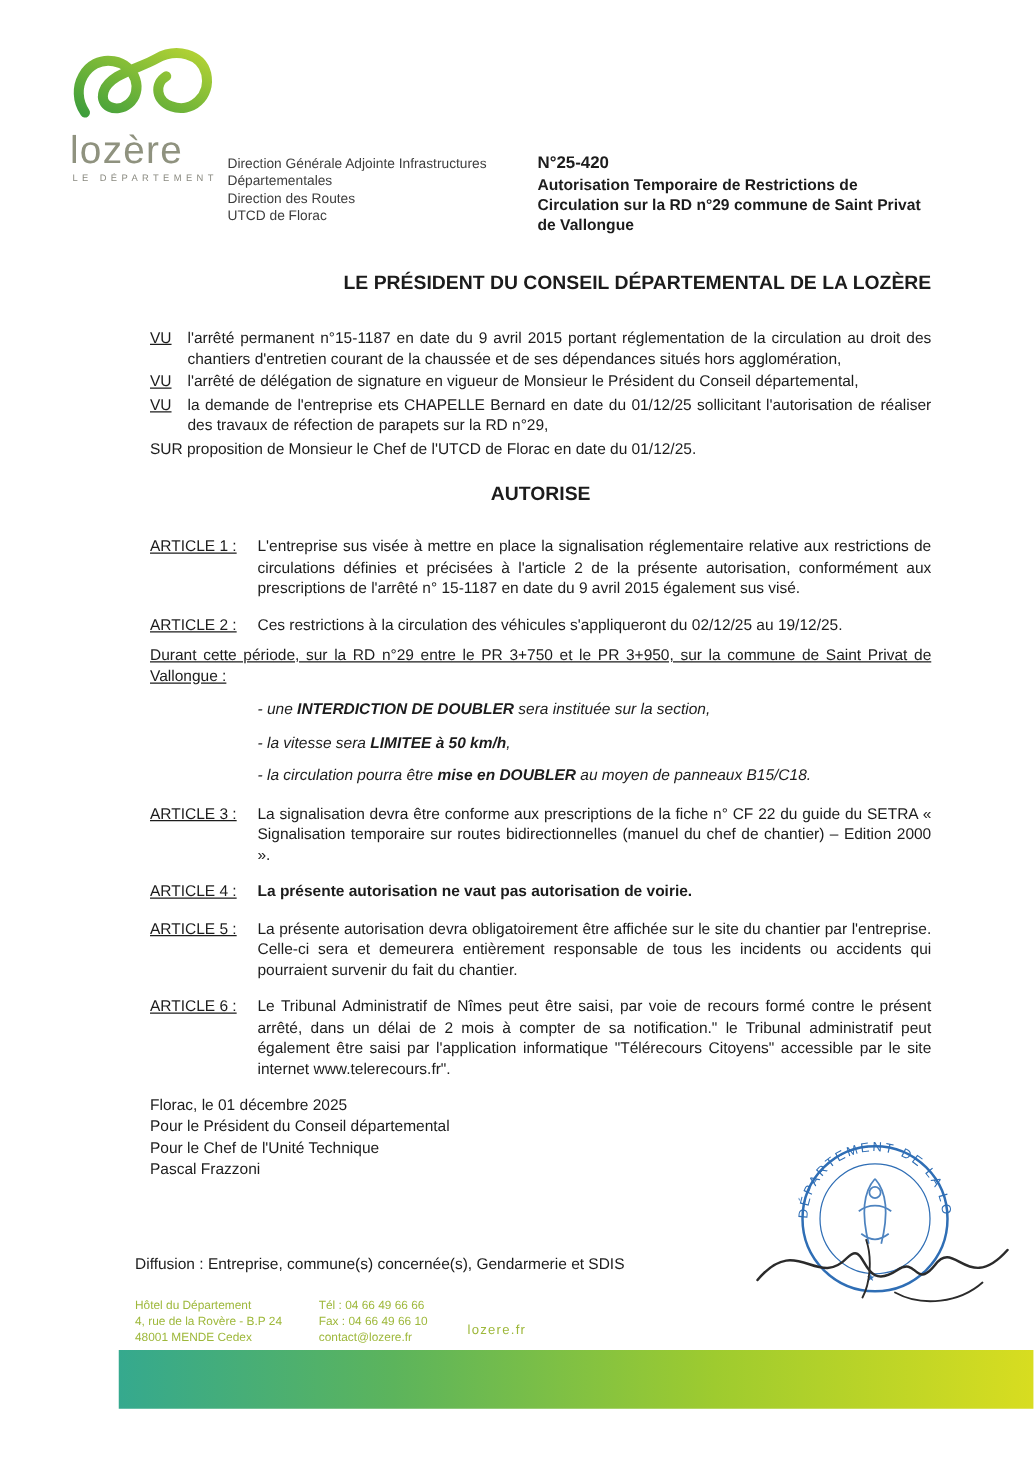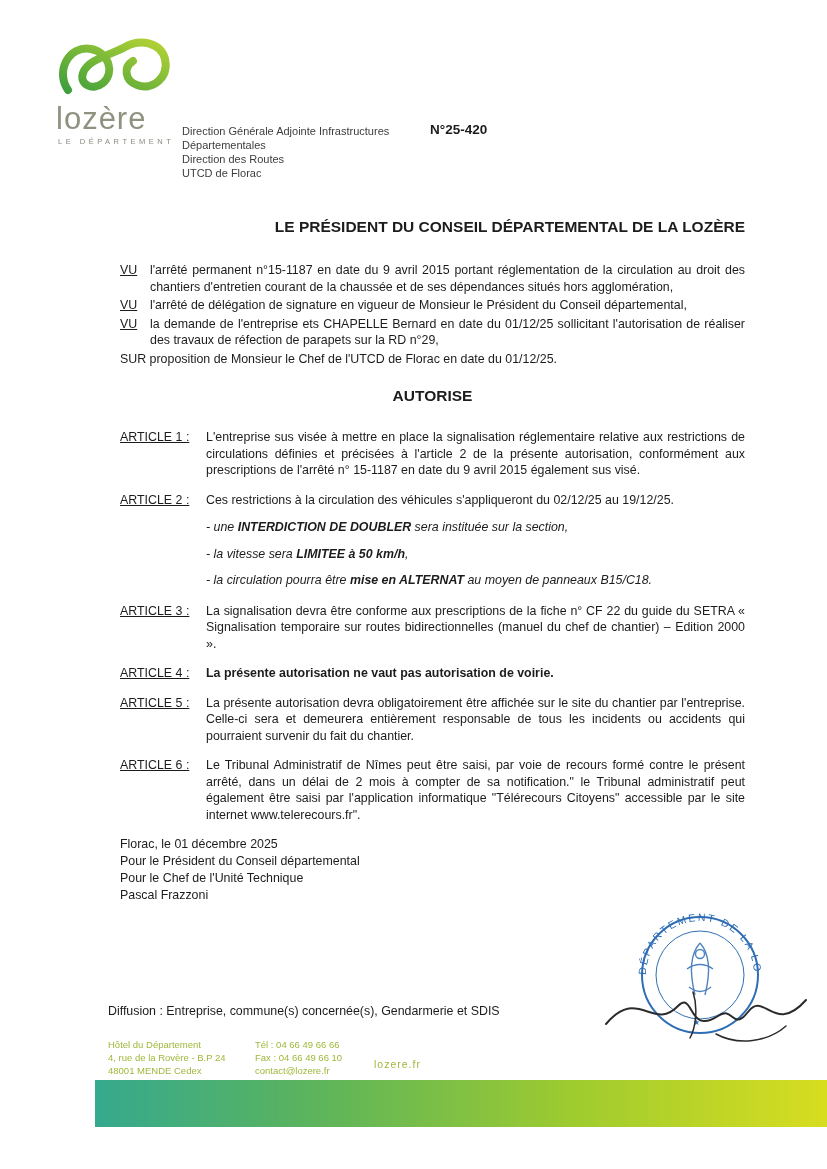--- a/index.html
+++ b/index.html
@@ -70,20 +70,21 @@
 
   <div class="service-block">
     <div>Direction Générale Adjointe Infrastructures</div>
     <div>Départementales</div>
     <div>Direction des Routes</div>
     <div>UTCD de Florac</div>
   </div>
 
   <div class="ref-block">
     <div class="ref-number">N°25-420</div>
+    <div class="ref-title">Autorisation Temporaire de Restrictions de Circulation sur la RD n°29 commune de Saint Privat de Vallongue</div>
   </div>
 
   <div class="content">
     <h1 class="doc-title">LE PRÉSIDENT DU CONSEIL DÉPARTEMENTAL DE LA LOZÈRE</h1>
 
     <div class="vu-section">
       <div class="vu-row">
         <span class="vu-label u">VU</span>
         <div class="vu-text">l'arrêté permanent n°15-1187 en date du 9 avril 2015 portant réglementation de la circulation au droit des chantiers d'entretien courant de la chaussée et de ses dépendances situés hors agglomération,</div>
       </div>
@@ -102,29 +103,30 @@
 
     <div class="art">
       <span class="art-label u">ARTICLE 1 :</span>
       <div class="art-body">L'entreprise sus visée à mettre en place la signalisation réglementaire relative aux restrictions de circulations définies et précisées à l'article 2 de la présente autorisation, conformément aux prescriptions de l'arrêté n° 15-1187 en date du 9 avril 2015 également sus visé.</div>
     </div>
 
     <div class="art" style="margin-bottom:11px;">
       <span class="art-label u">ARTICLE 2 :</span>
       <div class="art-body">Ces restrictions à la circulation des véhicules s'appliqueront du 02/12/25 au 19/12/25.</div>
     </div>
+    <p class="period-line">Durant cette période, sur la RD n°29 entre le PR 3+750 et le PR 3+950, sur la commune de Saint Privat de Vallongue :</p>
     <div class="bullets">
       <div class="bullet">
         <span>- une </span><span class="bold">INTERDICTION DE DOUBLER</span><span> sera instituée sur la section,</span>
       </div>
       <div class="bullet">
         <span>- la vitesse sera </span><span class="bold">LIMITEE à 50 km/h</span><span>,</span>
       </div>
       <div class="bullet">
-        <span>- la circulation pourra être </span><span class="bold">mise en ALTERNAT</span><span> au moyen de panneaux B15/C18.</span>
+        <span>- la circulation pourra être </span><span class="bold">mise en DOUBLER</span><span> au moyen de panneaux B15/C18.</span>
       </div>
     </div>
 
     <div class="art">
       <span class="art-label u">ARTICLE 3 :</span>
       <div class="art-body">La signalisation devra être conforme aux prescriptions de la fiche n° CF 22 du guide du SETRA « Signalisation temporaire sur routes bidirectionnelles (manuel du chef de chantier) – Edition 2000 ».</div>
     </div>
 
     <div class="art">
       <span class="art-label u">ARTICLE 4 :</span>

